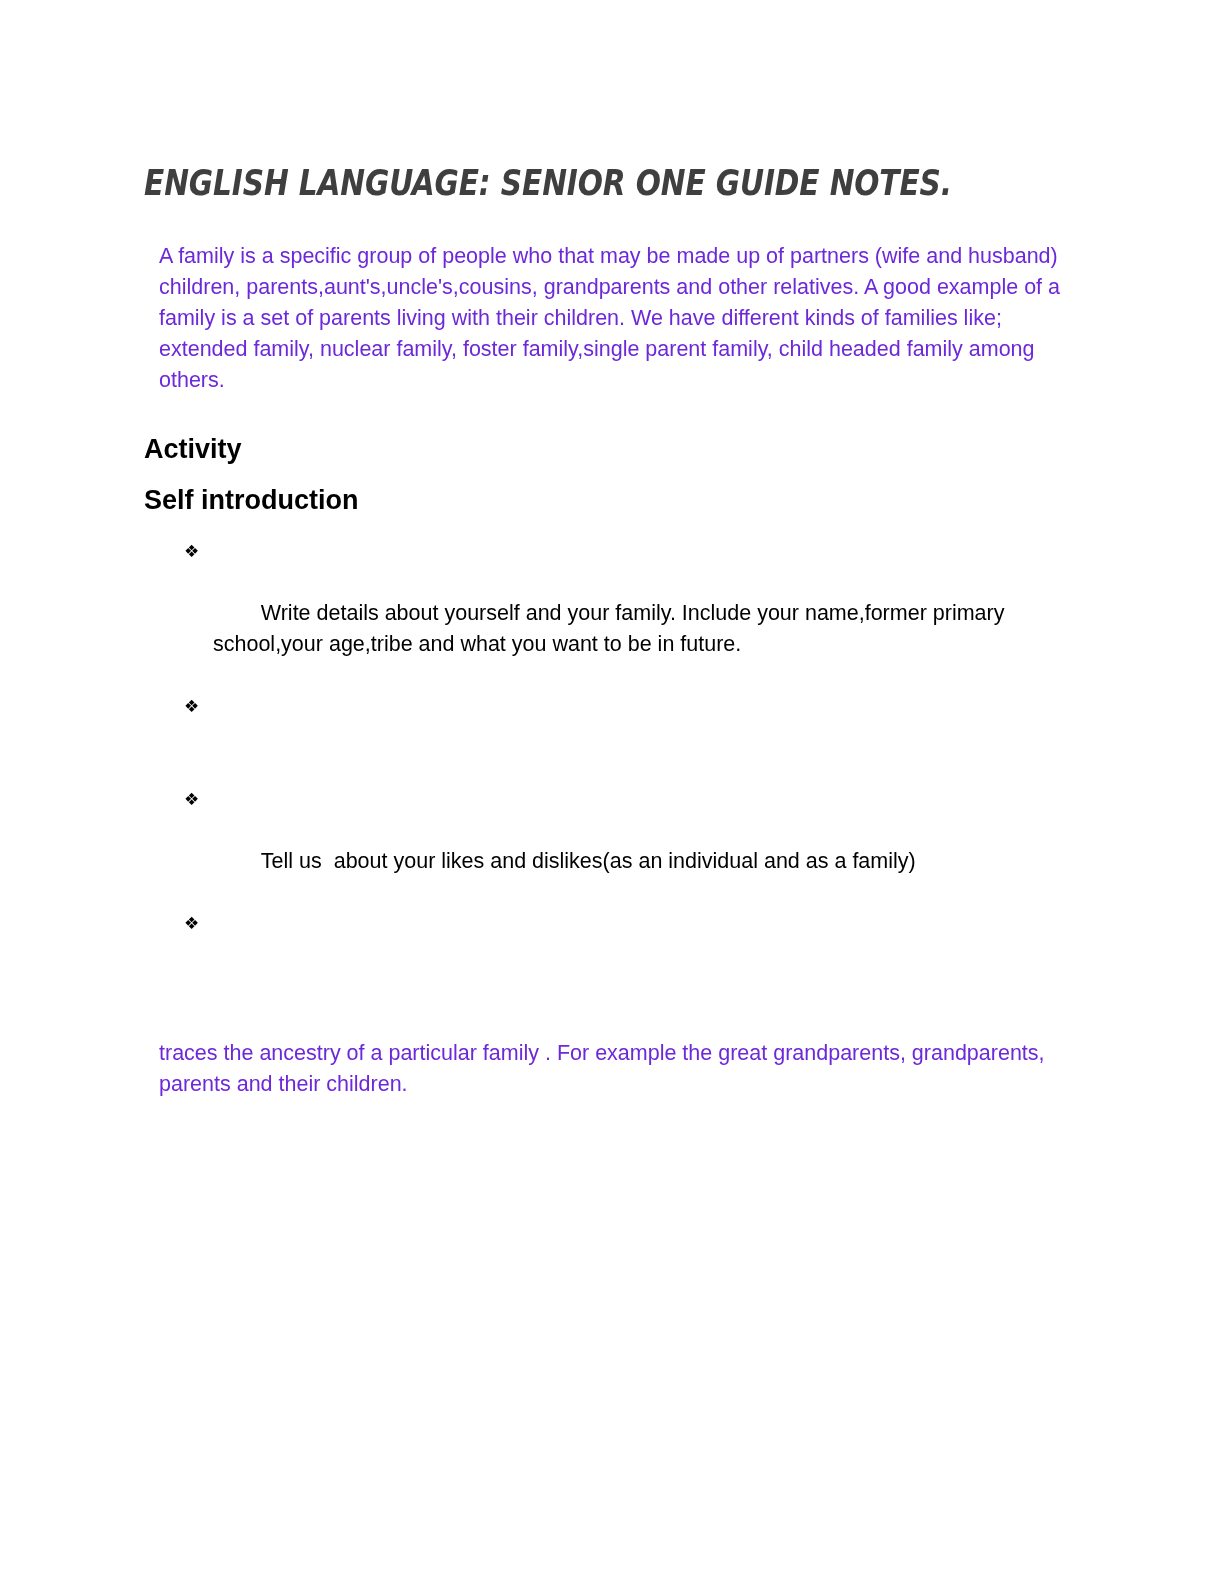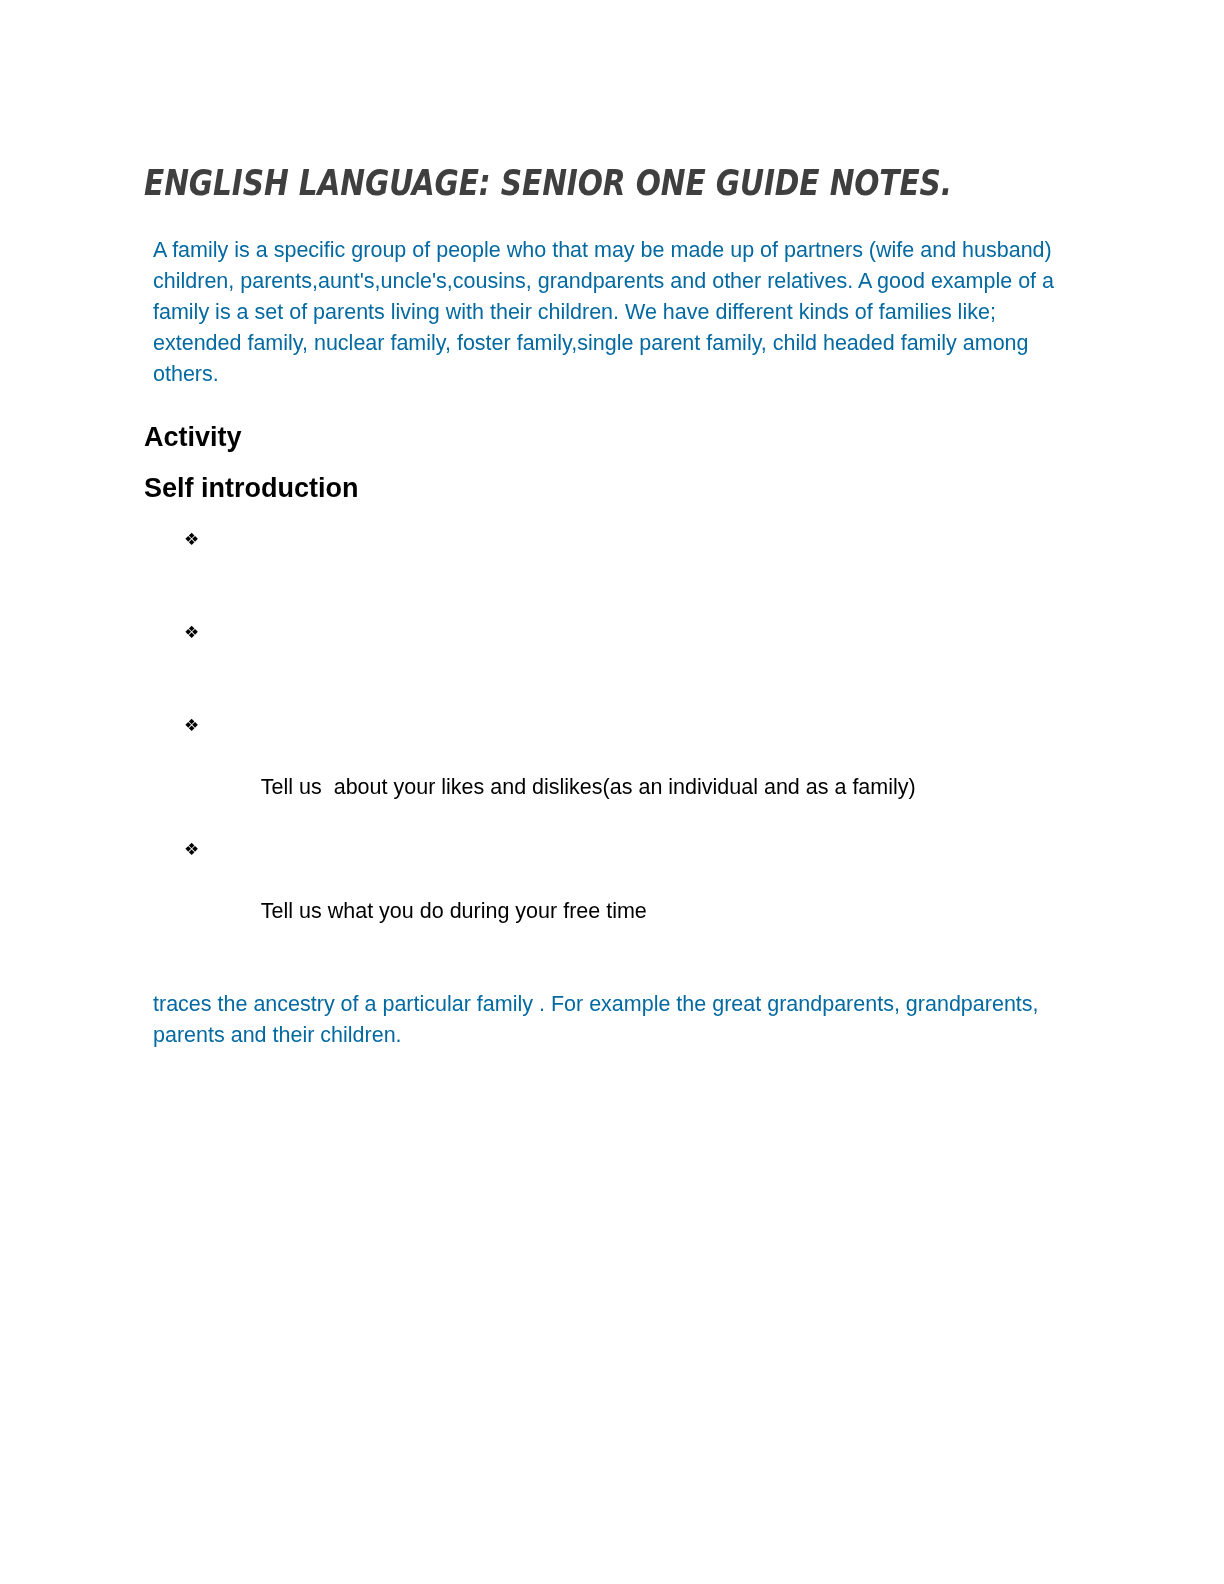--- a/index.html
+++ b/index.html
@@ -68,23 +68,23 @@
     font-size: 28px;
     font-weight: bold;
     letter-spacing: -0.2px;
   }
 
   
   .body-text {
     font-family: "Liberation Sans Narrow", "Liberation Sans", sans-serif;
     font-size: 21.5px;
     font-weight: 400;
-    color: #0369a1;
+    color: #6d28d9;
     line-height: 31px;
-    margin: 9px;
+    margin: 15px;
     text-align: left;
   }
 
   .para-intro {
     padding-top: 25px;
     width: 930px;
   }
 
   .sub-heading {
     font-family: "Liberation Sans Narrow", "Liberation Sans", sans-serif;
@@ -138,31 +138,31 @@
 
     <p class="body-text para-intro">A family is a specific group of people who that may be made up of partners (wife and husband) children, parents,aunt's,uncle's,cousins, grandparents and other relatives. A good example of a family is a set of parents living with their children. We have different kinds of families like; extended family, nuclear family, foster family,single parent family, child headed family among others.</p>
 
     <p class="sub-heading activity">Activity</p>
 
     <p class="sub-heading self-intro">Self introduction</p>
 
     <ul class="bullet-list">
       <li class="bullet-item">
         <span class="bullet-mark">❖</span>
+        <span>Write details about yourself and your family. Include your name,former primary school,your age,tribe and what you want to be in future.</span>
       </li>
       <li class="bullet-item">
         <span class="bullet-mark">❖</span>
       </li>
       <li class="bullet-item">
         <span class="bullet-mark">❖</span>
         <span>Tell us  about your likes and dislikes(as an individual and as a family)</span>
       </li>
       <li class="bullet-item">
         <span class="bullet-mark">❖</span>
-        <span>Tell us what you do during your free time</span>
       </li>
     </ul>
 
 
 
     <p class="body-text para-tree-2">traces the ancestry of a particular family . For example the great grandparents, grandparents, parents and their children.</p>
 
   </div>
 </div>
 

